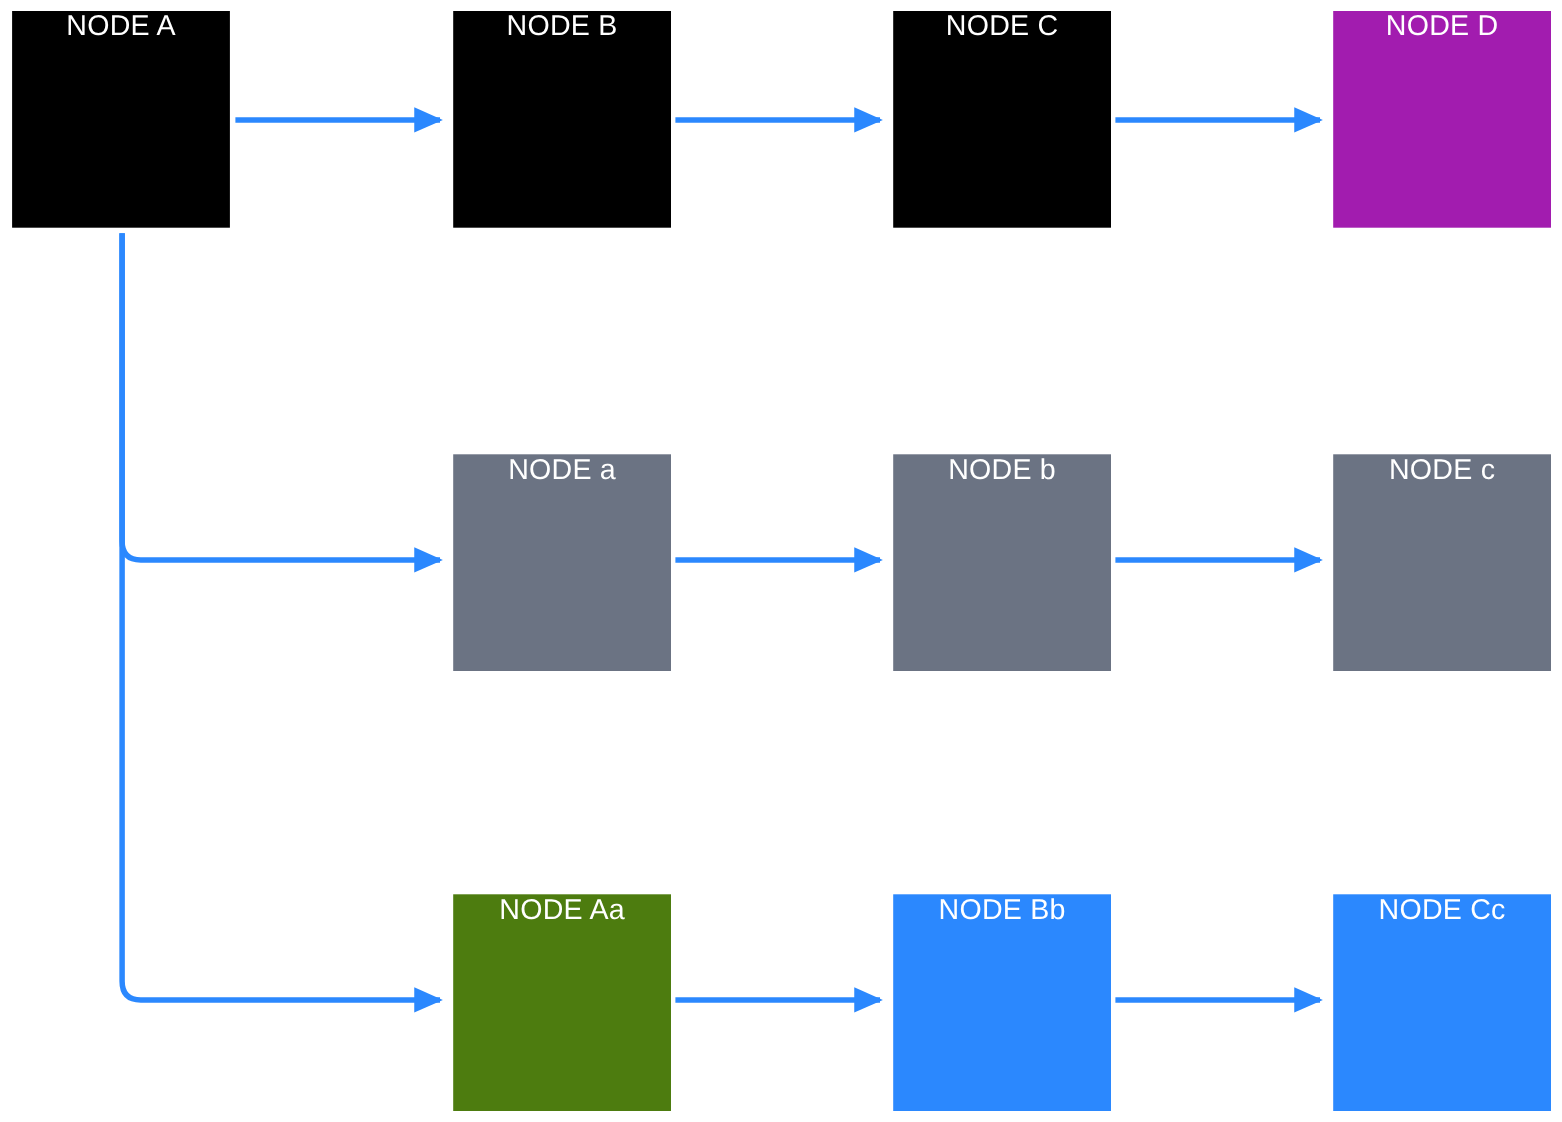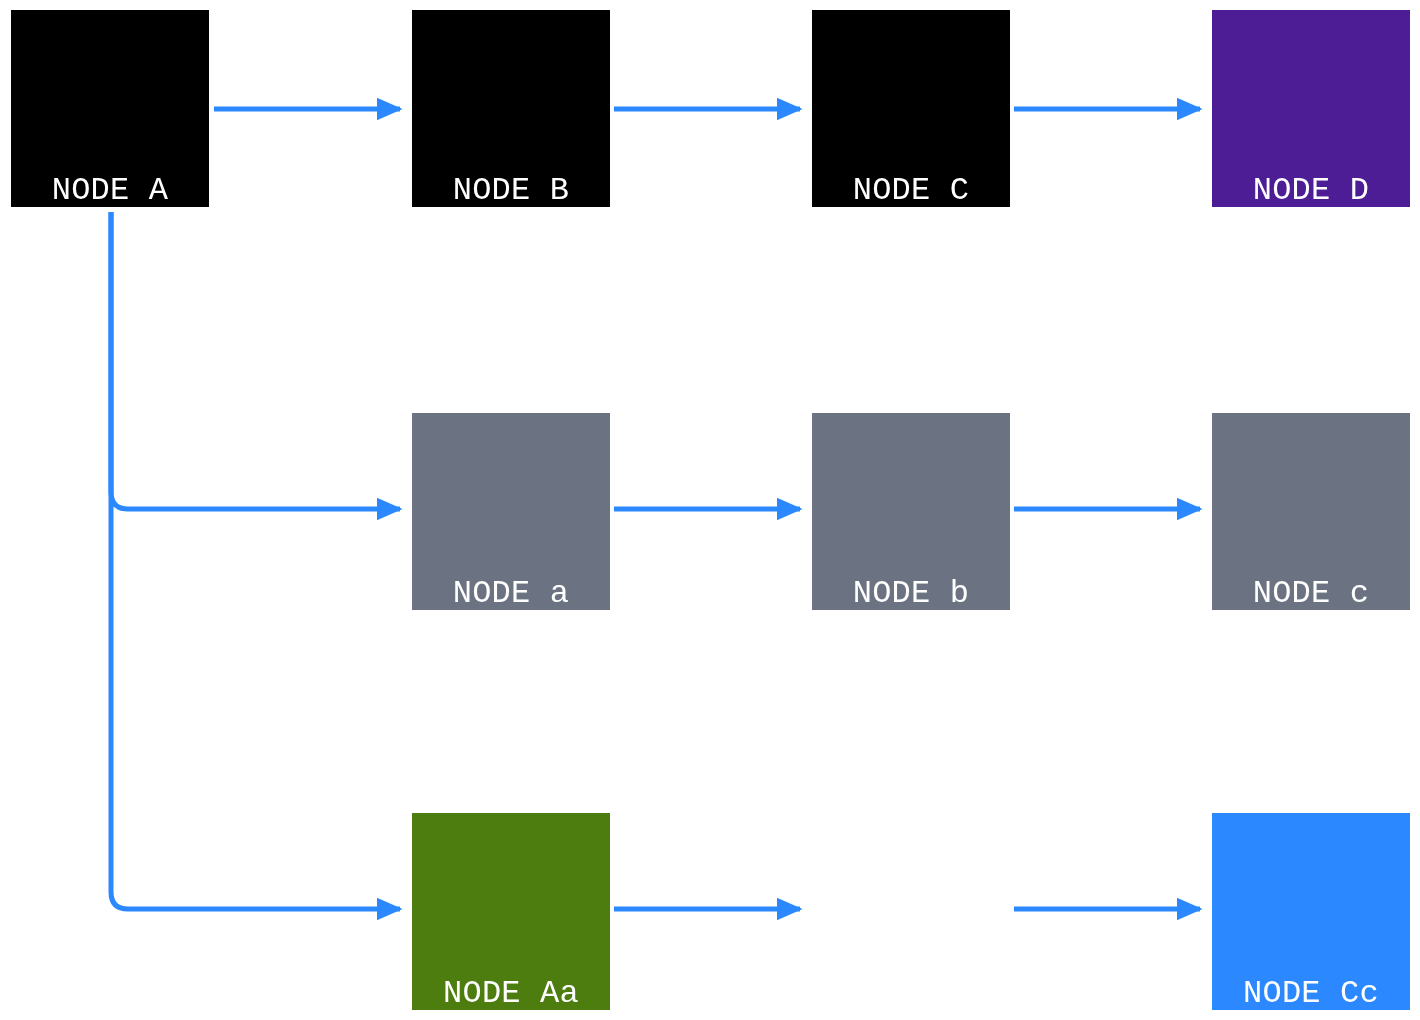--- a/index.html
+++ b/index.html
@@ -23,30 +23,30 @@
     position: absolute;
     left: 0;
     top: 0;
     width: 1420px;
     height: 1020px;
     pointer-events: none;
   }
   .node {
     position: absolute;
     display: flex;
-    align-items: flex-end;
+    align-items: flex-start;
     justify-content: center;
     box-sizing: border-box;
     color: #ffffff;
-    font-size: 32px;
+    font-size: 26px;
     font-weight: 400;
     letter-spacing: 0.2px;
     line-height: 1;
     white-space: nowrap;
-    font-family: Liberation Mono, monospace;
+    font-family: Liberation Sans, sans-serif;
   }
   .node-label {
     display: block;
     pointer-events: none;
   }
 </style>
 </head>
 <body>
 
 <div id="canvas">
@@ -81,38 +81,41 @@
   </div>
 
   <div class="node" style="left:412px; top:10px; width:198px; height:197px; background:#000000;">
     <span class="node-label">NODE B</span>
   </div>
 
   <div class="node" style="left:812px; top:10px; width:198px; height:197px; background:#000000;">
     <span class="node-label">NODE C</span>
   </div>
 
-  <div class="node" style="left:1212px; top:10px; width:198px; height:197px; background:#4c1d95;">
+  <div class="node" style="left:1212px; top:10px; width:198px; height:197px; background:#a21caf;">
     <span class="node-label">NODE D</span>
   </div>
 
   <div class="node" style="left:412px; top:413px; width:198px; height:197px; background:#6B7383;">
     <span class="node-label">NODE a</span>
   </div>
 
   <div class="node" style="left:812px; top:413px; width:198px; height:197px; background:#6B7383;">
     <span class="node-label">NODE b</span>
   </div>
 
   <div class="node" style="left:1212px; top:413px; width:198px; height:197px; background:#6B7383;">
     <span class="node-label">NODE c</span>
   </div>
 
   <div class="node" style="left:412px; top:813px; width:198px; height:197px; background:#4d7c0f;">
     <span class="node-label">NODE Aa</span>
   </div>
 
+  <div class="node" style="left:812px; top:813px; width:198px; height:197px; background:#2B88FE;">
+    <span class="node-label">NODE Bb</span>
+  </div>
 
   <div class="node" style="left:1212px; top:813px; width:198px; height:197px; background:#2B88FE;">
     <span class="node-label">NODE Cc</span>
   </div>
 
 </div>
 
 </body></html>

